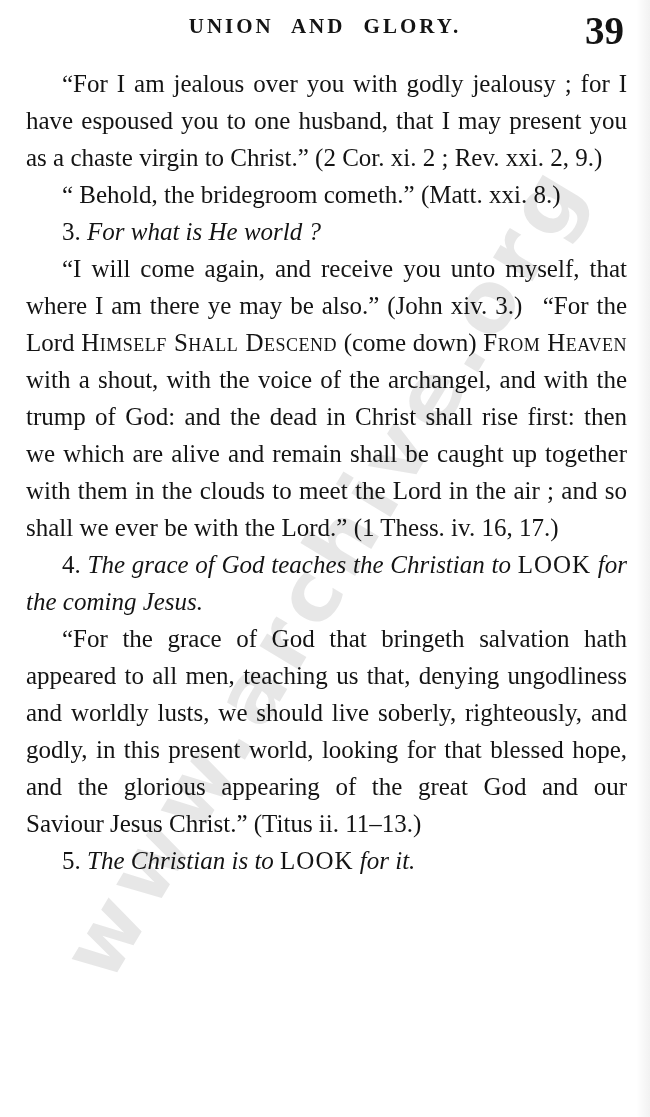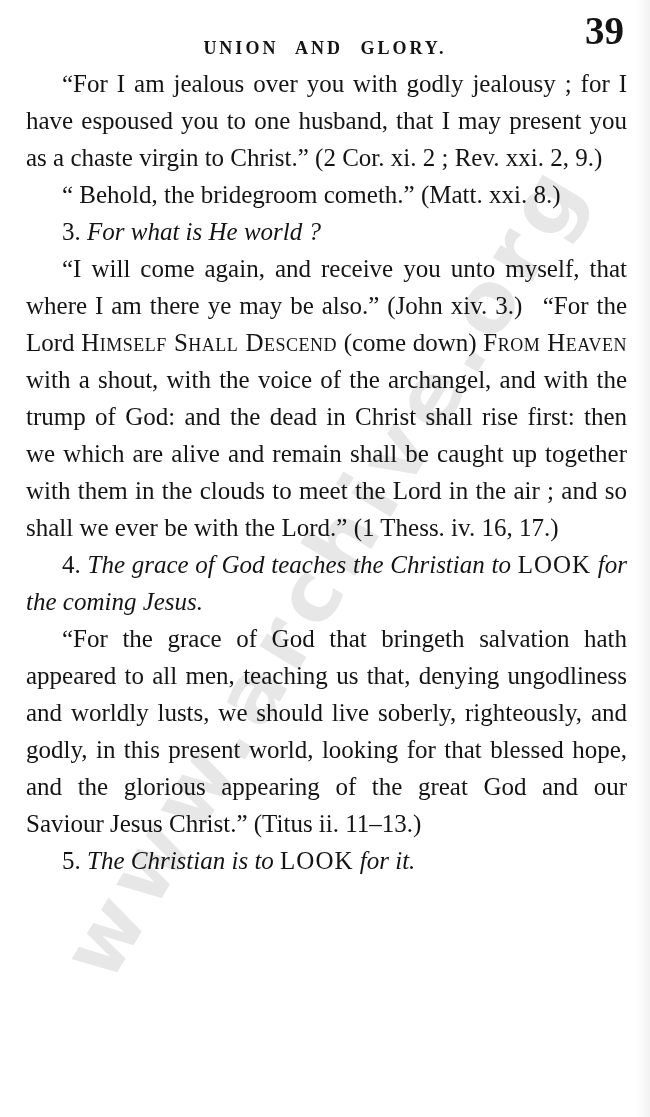--- a/index.html
+++ b/index.html
@@ -28,25 +28,24 @@
   }
   .header {
     position: relative;
     padding-top: 14px;
     height: 36px;
     z-index: 2;
   }
   .running-title {
     display: block;
     text-align: center;
-    font-size: 18px;
+    font-size: 21px;
     font-weight: 700;
     letter-spacing: 3px;
     word-spacing: 10px;
-    margin-top: 24px;
   }
   .page-number {
     position: absolute;
     top: 8px;
     right: 26px;
     font-size: 39px;
     font-weight: 700;
   }
   .watermark {
     position: absolute;

